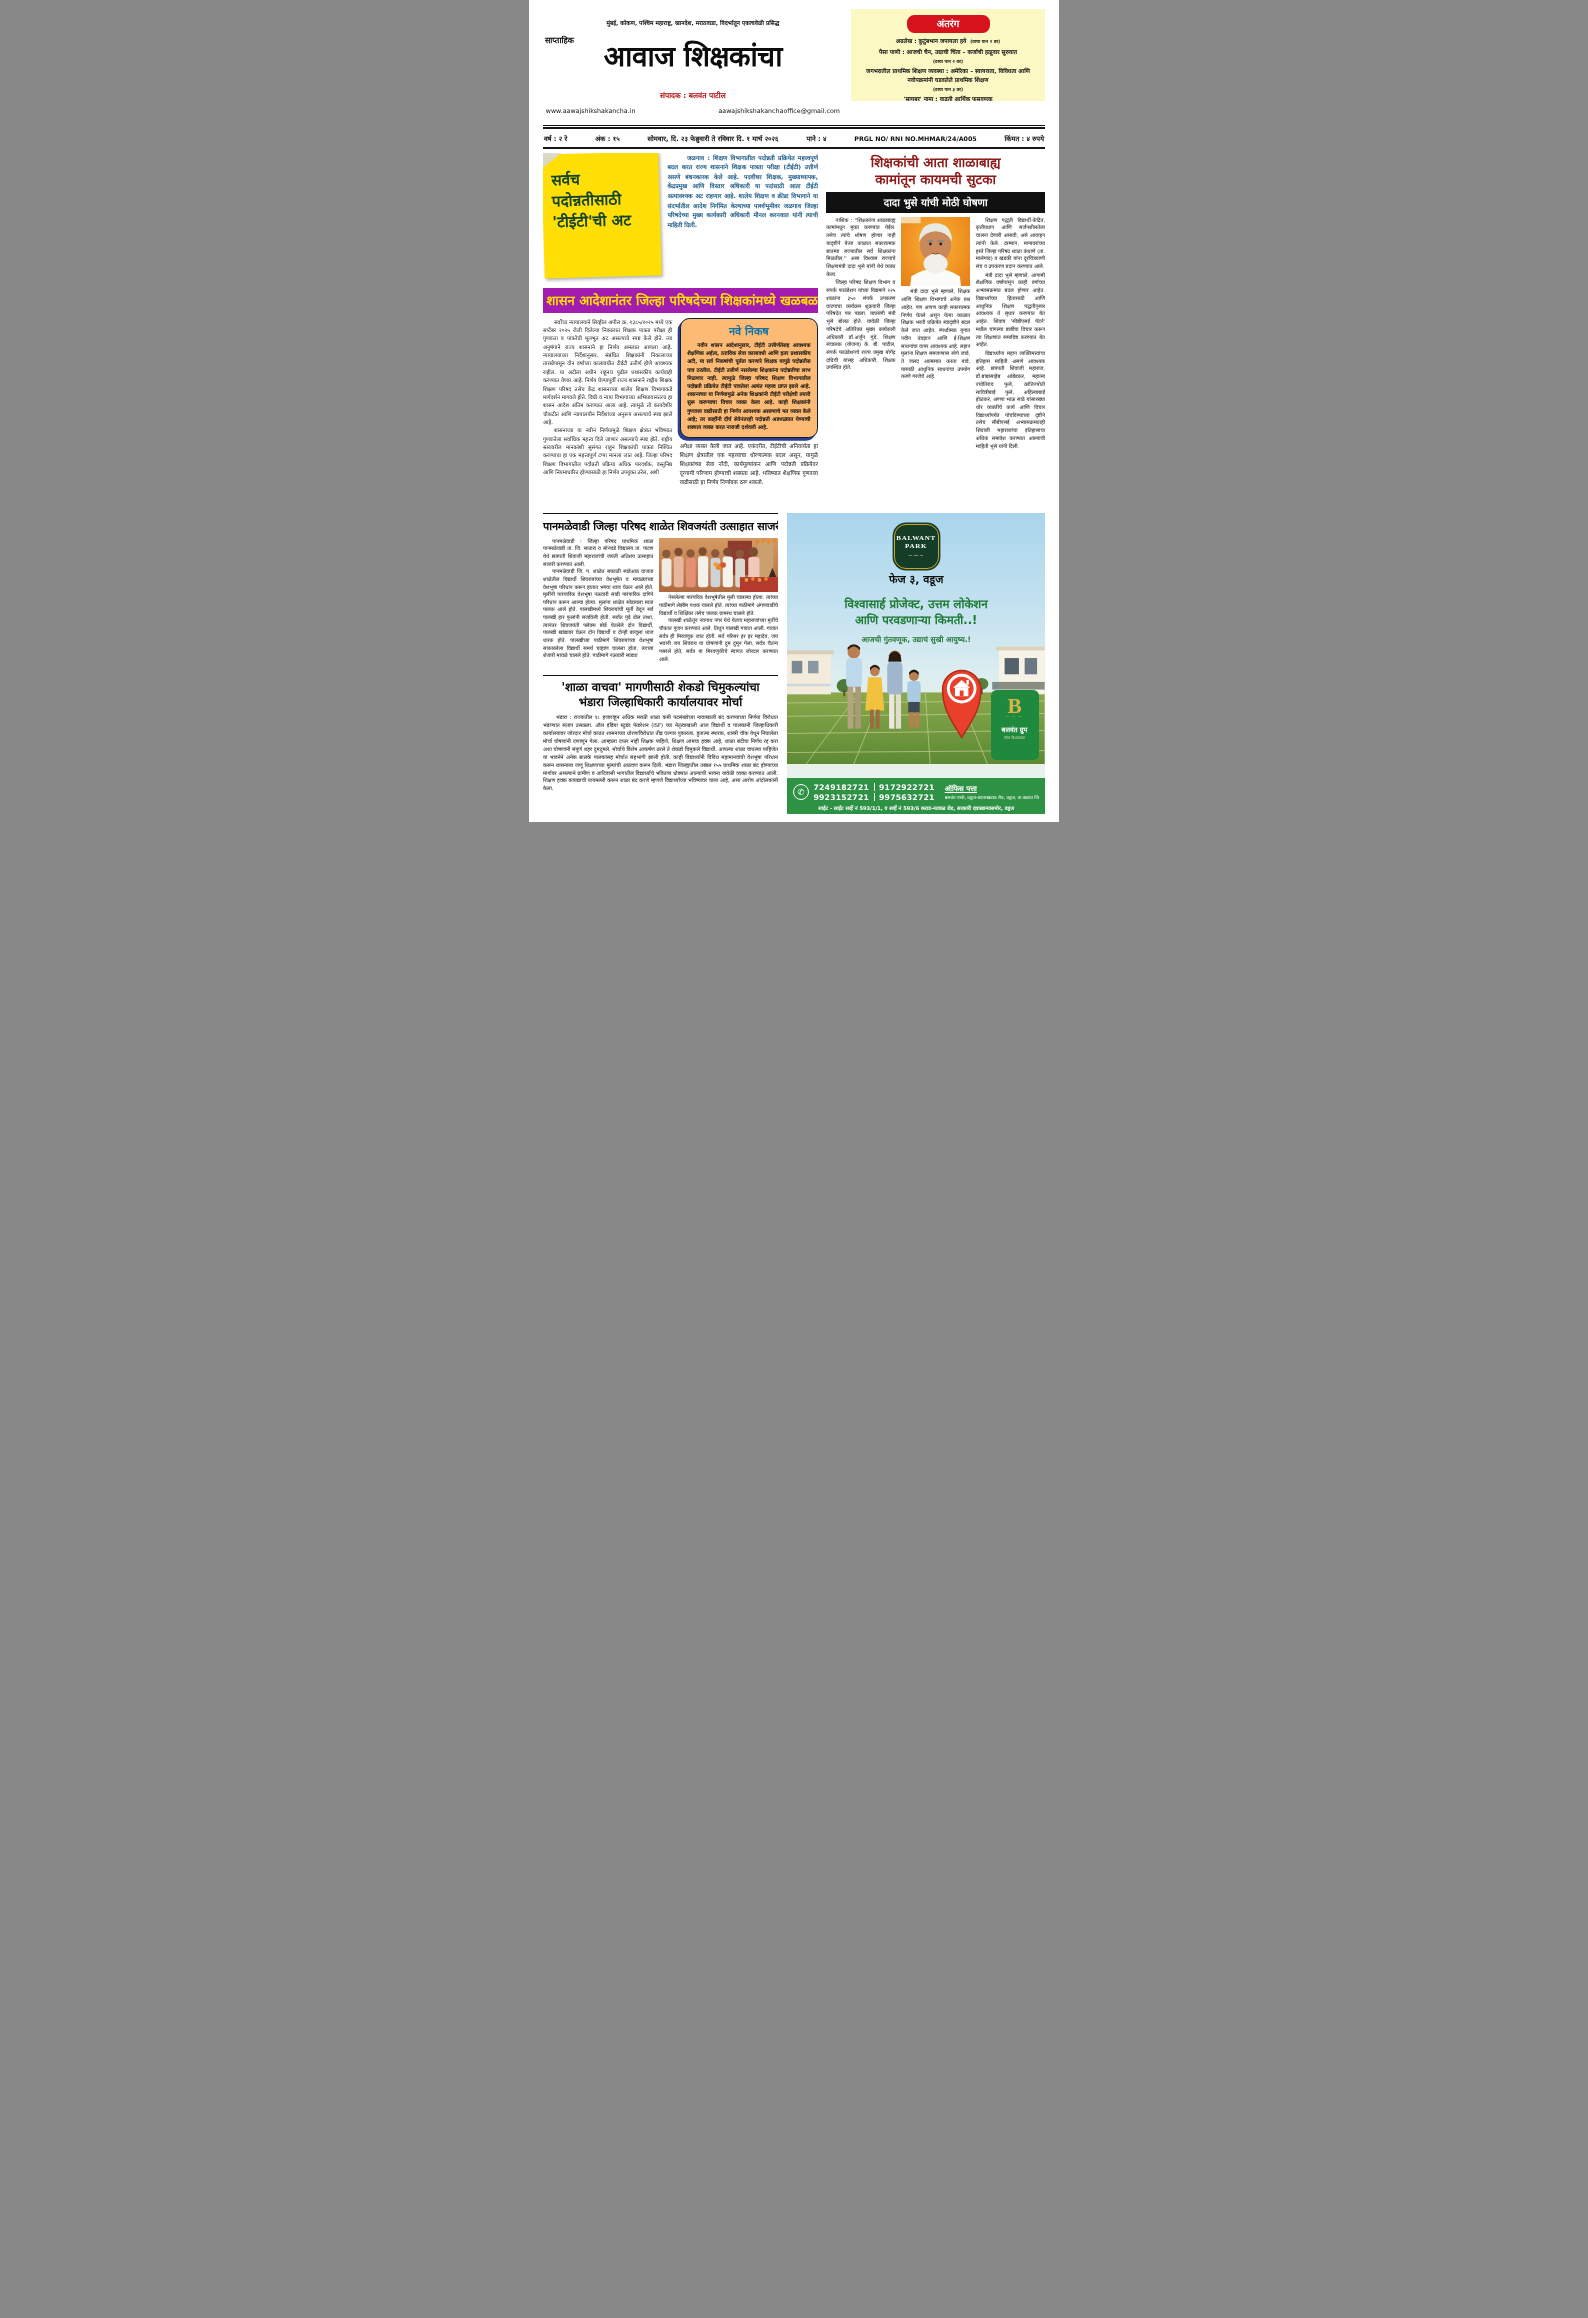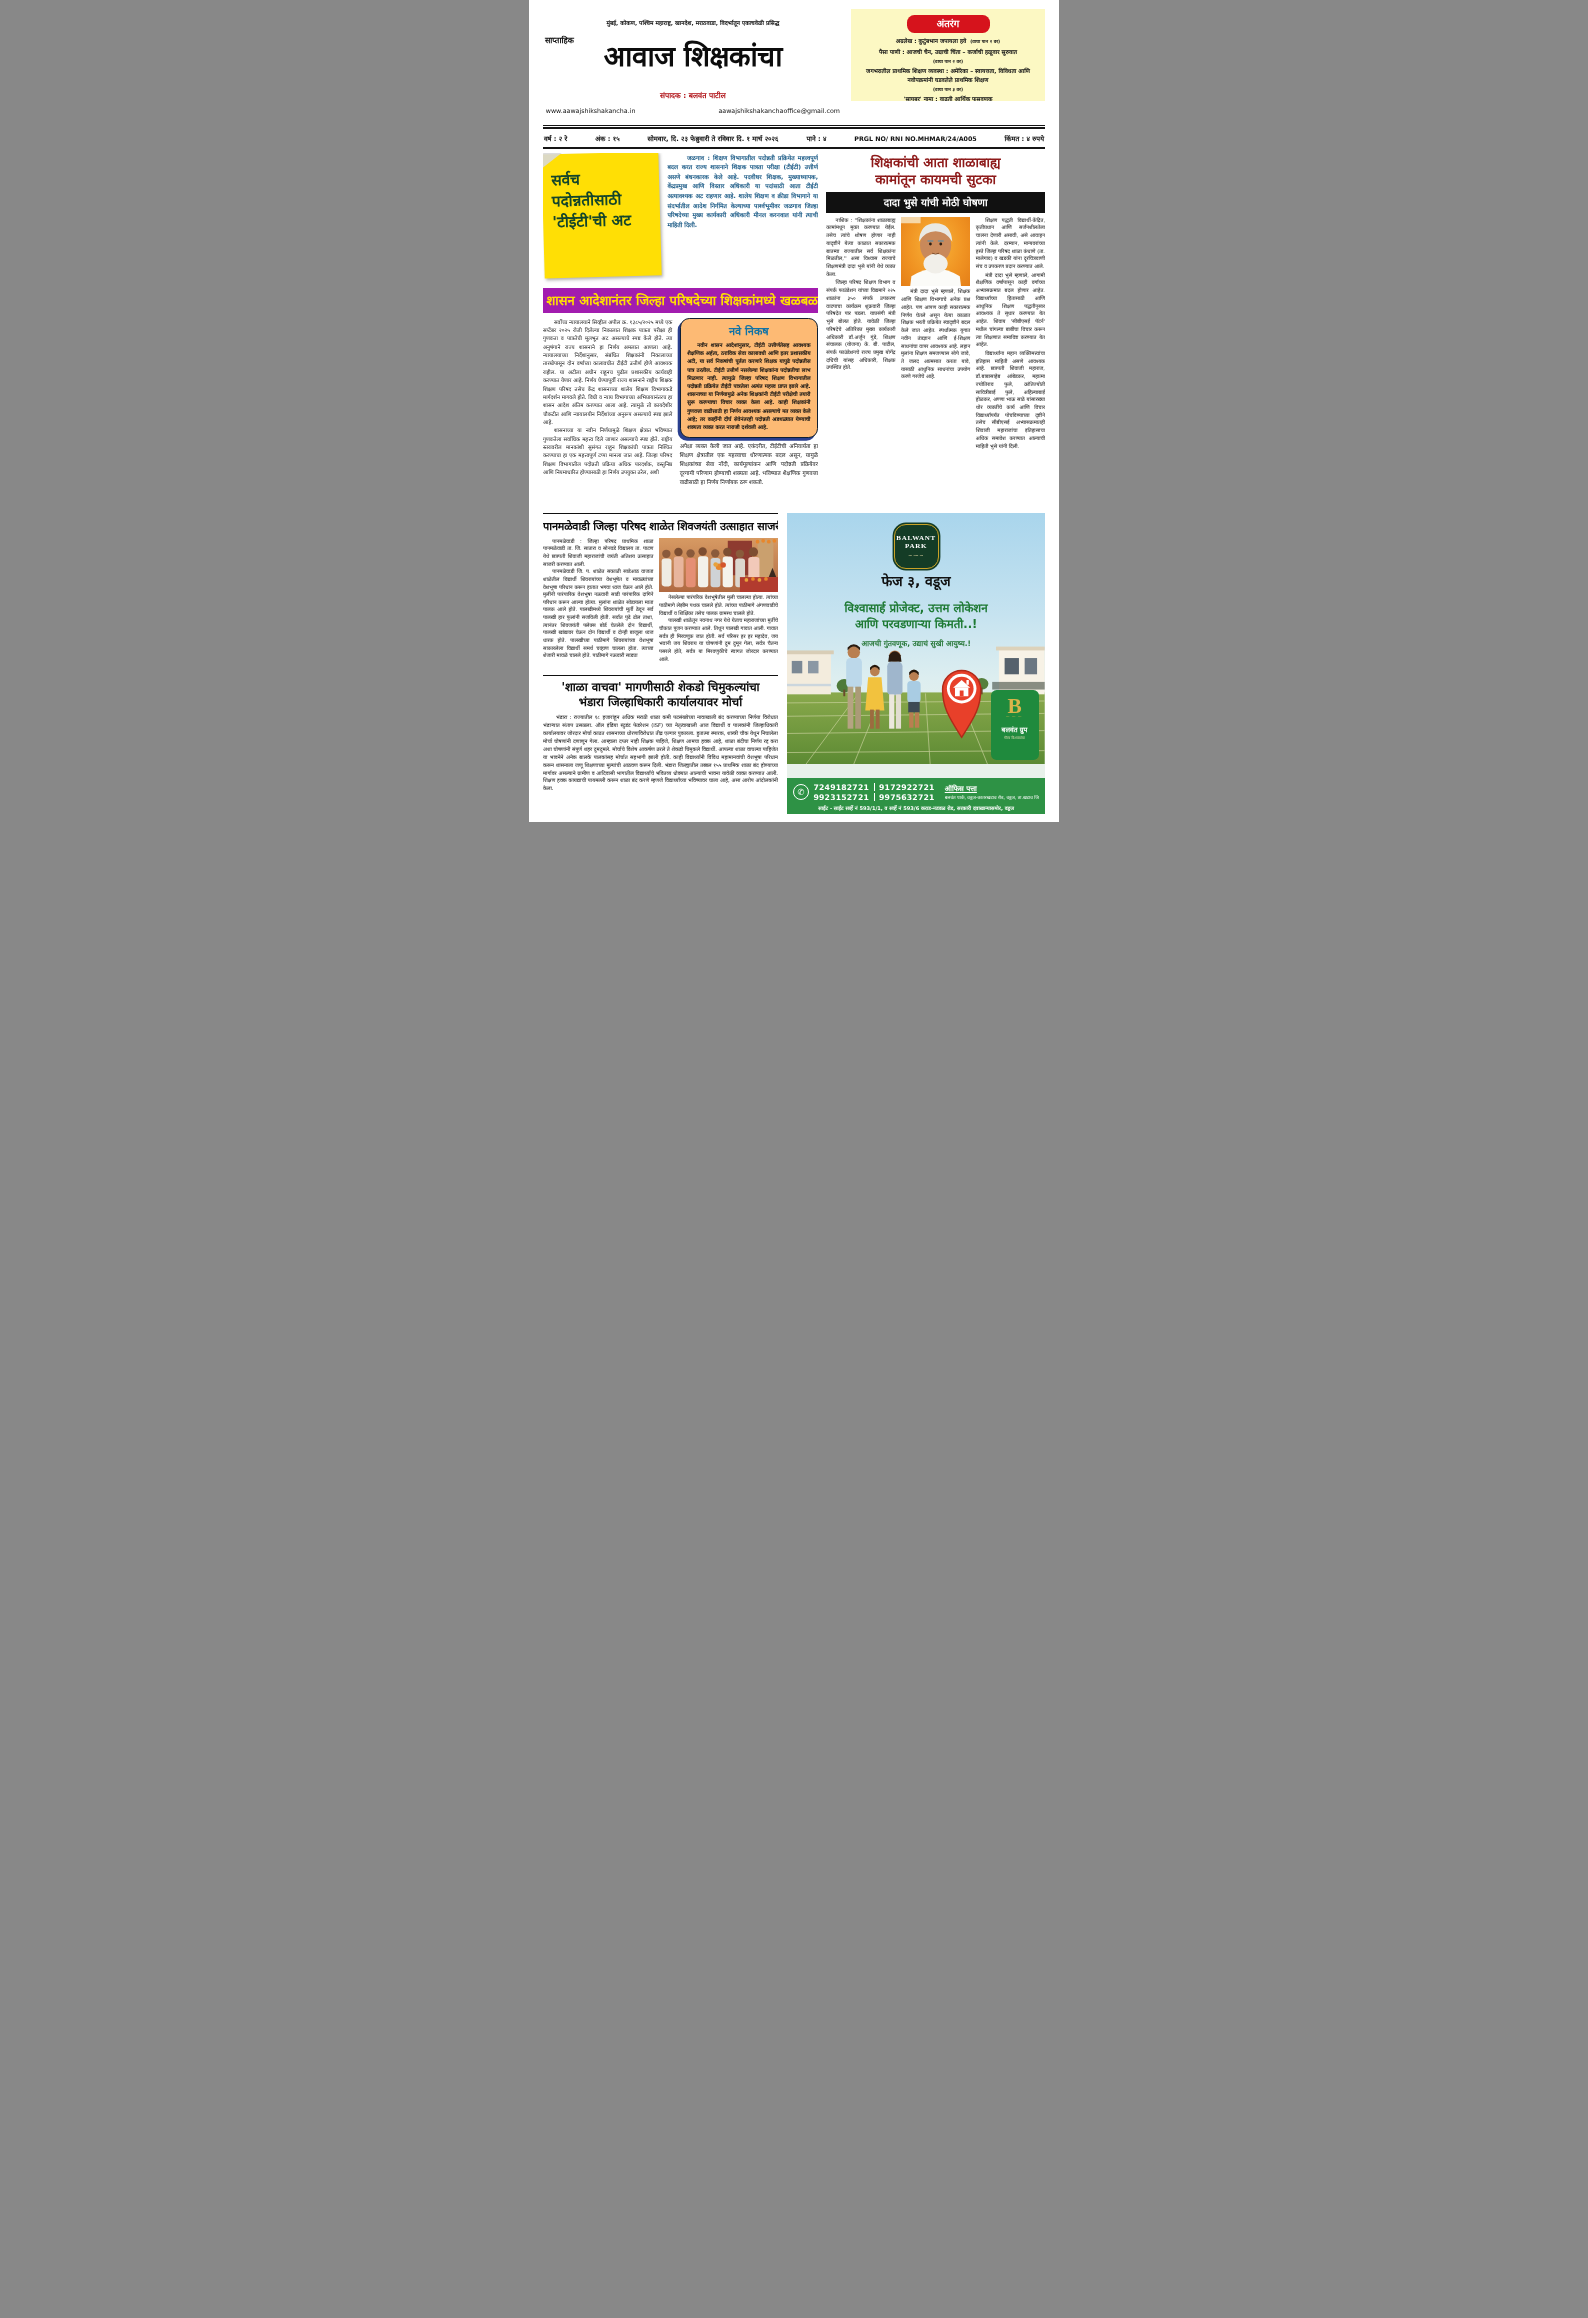--- a/index.html
+++ b/index.html
@@ -75,21 +75,21 @@
     margin-top:3.7px; max-height:98px; overflow:hidden; }
   
   .ad { position:relative; overflow:hidden; height:301px;
     background:linear-gradient(180deg,#a9d5ec 0%, #c6e3f0 34%, #ddeef0 55%, #e8f1ea 70%); }
   .ad-badge { width:45px; height:45px; margin:10.2px auto 2.8px; background:#143c26;
     border-radius:12px; border:1.4px solid #c9a227; box-shadow:0 0 0 1.4px #143c26;
     display:flex; flex-direction:column; align-items:center; justify-content:center; }
   .ad-badge .b1, .ad-badge .b2 { color:#fff; font-family:"Liberation Serif", serif; font-weight:bold;
     font-size:7px; letter-spacing:0.7px; line-height:1.15; }
   .ad-flourish { color:#e8dca8; font-size:5.1px; margin-top:1.4px; letter-spacing:0.9px; }
-  .ad-phase { text-align:center; font-weight:bold; font-size:14px; color:#111; }
+  .ad-phase { text-align:center; font-weight:bold; font-size:11px; color:#111; }
   .ad-head { color:#1e7a34; font-weight:700; font-size:11.6px; text-align:center; line-height:1.32; margin-top:11px; }
   .ad-sub { color:#2b7a3c; font-size:7.4px; font-weight:600; text-align:center; margin-top:6.5px; }
   .ad-visual { position:absolute; left:0; right:0; bottom:50px; height:124px; }
   .ad-visual svg { width:100%; height:100%; display:block; }
   .ad-chip { position:absolute; right:6.5px; bottom:54px; width:48px; height:70px; background:#1f8a3d;
     border-radius:5.6px; display:flex; flex-direction:column; align-items:center; padding-top:5.6px; }
   .chip-b { font-family:"Liberation Serif", serif; font-weight:bold; font-size:21.3px; color:#d9b44a; line-height:1; }
   .chip-laurel { color:#d9b44a; font-size:4.6px; letter-spacing:1.4px; margin-top:-0.9px; }
   .chip-name { color:#fff; font-weight:bold; font-size:6.7px; margin-top:3.7px; }
   .chip-tag { color:#eadfb8; font-size:3.5px; margin-top:1.4px; }

